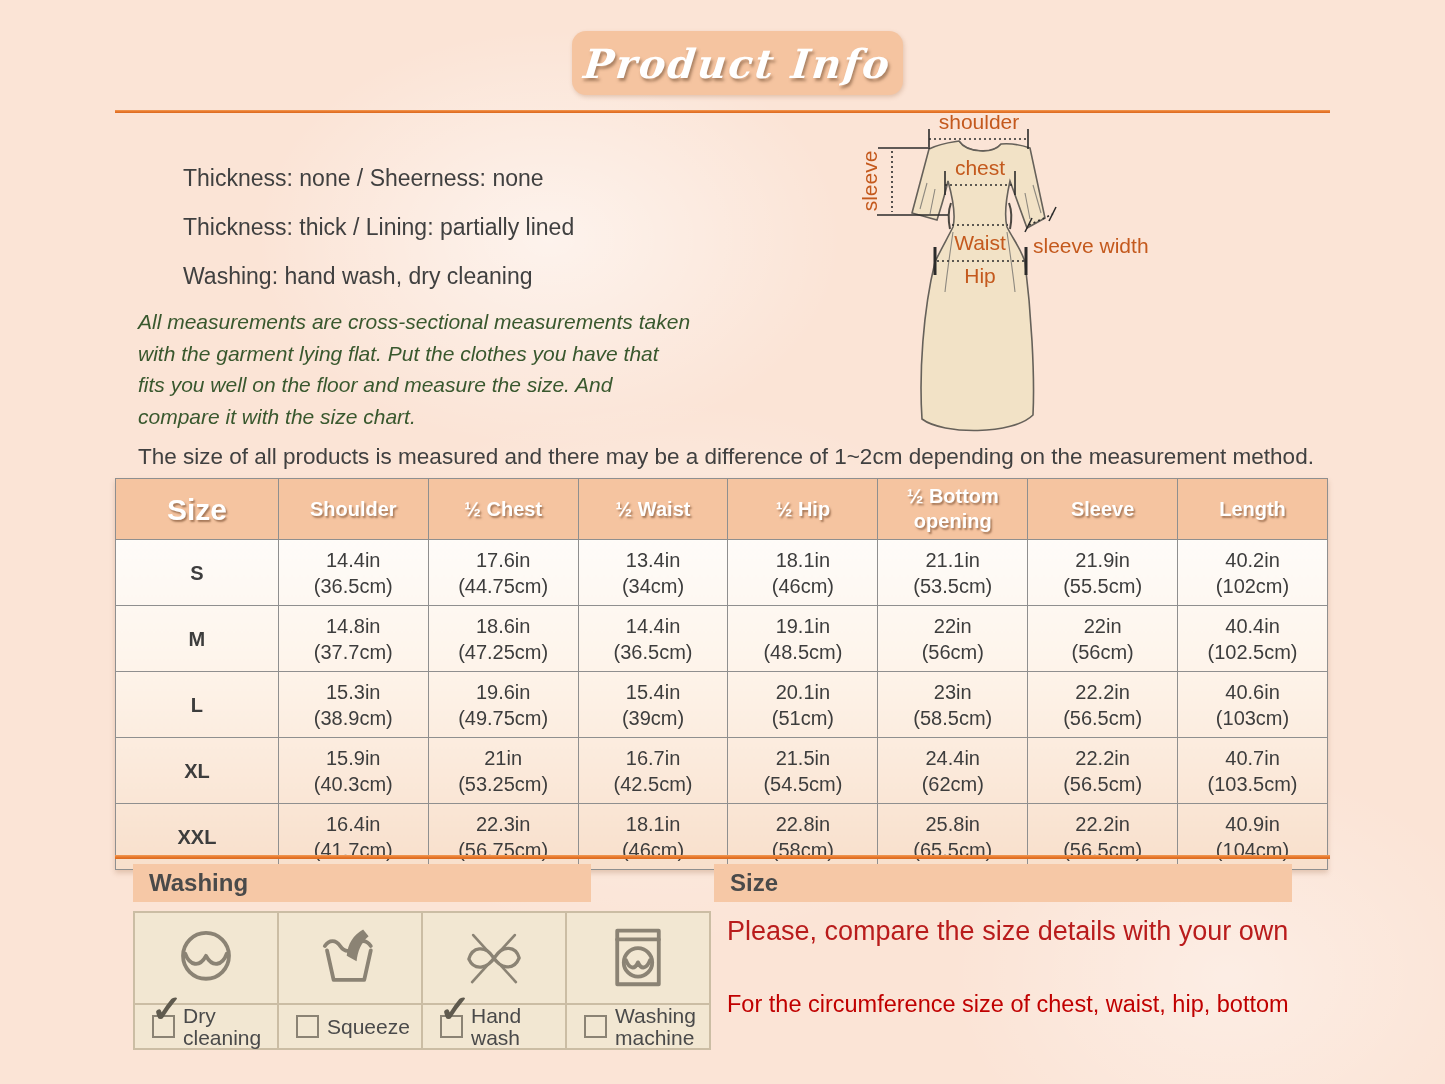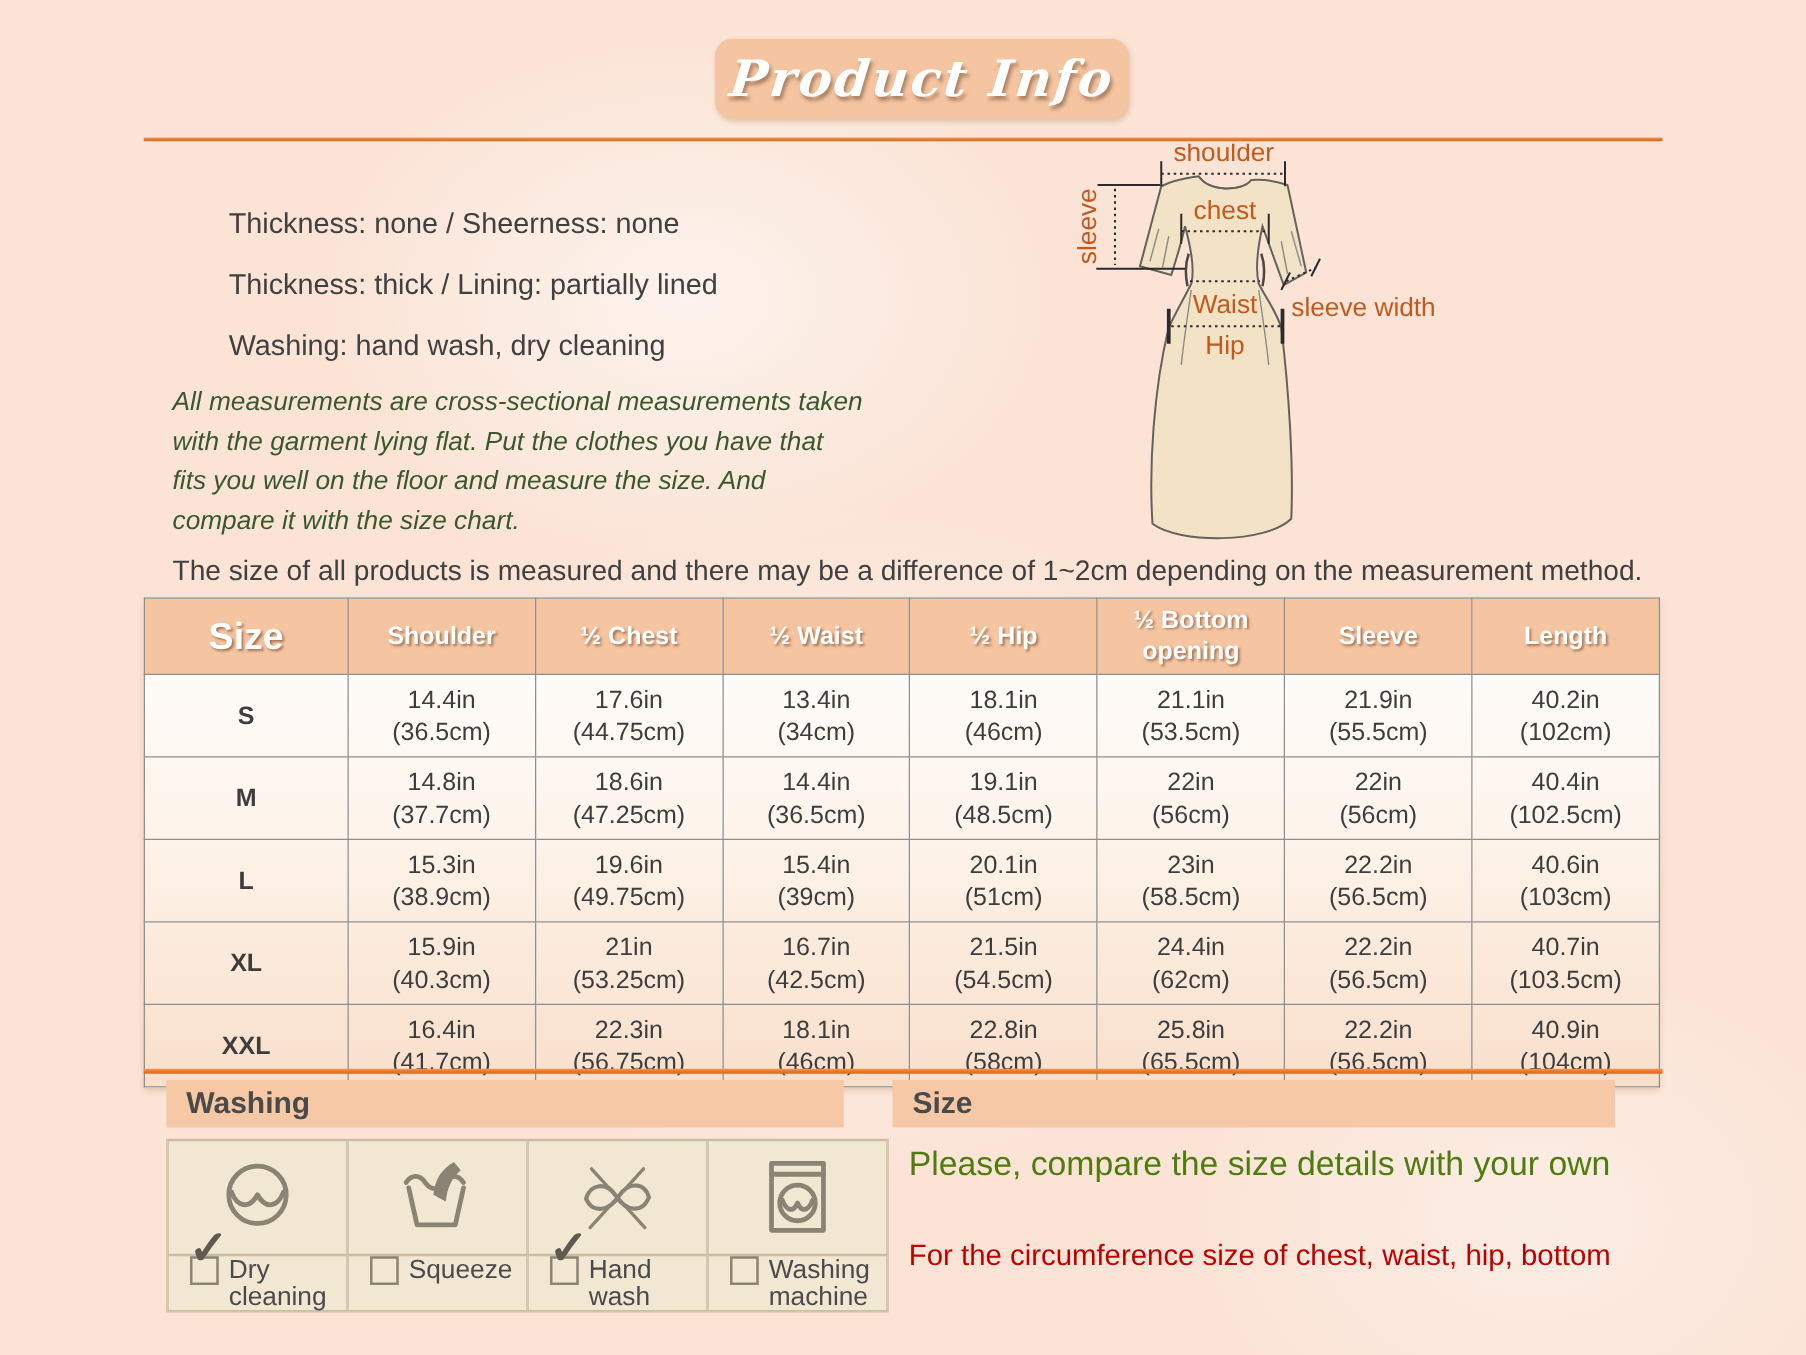--- a/index.html
+++ b/index.html
@@ -46,35 +46,35 @@
     box-shadow:0 3px 5px rgba(150,90,50,.25);}
   th,td{border:1px solid #8f8f8f;}
   thead th{background:#f5c4a0;color:#ffffff;font-size:20px;font-weight:bold;
     height:60px;text-shadow:1.5px 1.5px 2px rgba(130,85,55,.7);line-height:25px;padding:0 4px;}
   th.size-head{font-size:30px;}
   tbody td{height:61px;text-align:center;font-size:20px;color:#3d3d3d;line-height:26px;padding:2px 0;}
   td.size-col{font-weight:bold;}
   
   .band{height:38px;background:#f6c8a6;display:flex;align-items:center;
     font-size:24px;font-weight:bold;color:#4a4a4a;padding-left:16px;box-sizing:border-box;}
-  .wash-band{left:133px;top:864px;width:542px;align-items:center;}
+  .wash-band{left:133px;top:864px;width:458px;align-items:center;}
   .size-band{left:714px;top:864px;width:578px;}
   
   .wash-grid{left:133px;top:911px;width:576px;display:grid;
     grid-template-columns:repeat(4,1fr);grid-template-rows:92px 45px;
     background:#f2e7d2;border:1px solid #cbbda4;}
   .wash-cell{border:1px solid #cbbda4;display:flex;align-items:center;justify-content:center;}
-  .wash-label-cell{border:1px solid #cbbda4;display:flex;gap:8px;
+  .wash-label-cell{border:1px solid #cbbda4;display:flex;align-items:center;gap:8px;
     padding-left:17px;font-size:21px;color:#4a4a4a;line-height:22px;box-sizing:border-box;}
   .wash-check{width:19px;height:19px;border:2px solid #8b8374;flex:0 0 auto;position:relative;background:transparent;}
   .wash-check.checked::after{content:"✓";position:absolute;left:-3px;top:-19px;
     font-size:38px;color:#5f5a4e;font-weight:bold;}
   .wicon{stroke:#8b8374;fill:none;stroke-width:3.5;stroke-linecap:round;stroke-linejoin:round;}
   
-  .size-orange{left:727px;top:912px;font-size:27px;color:#4d7c0f;}
+  .size-orange{left:727px;top:912px;font-size:27px;color:#b91c1c;}
   .size-orange div{line-height:38px;white-space:nowrap;}
   .size-red{left:727px;top:989px;font-size:23.5px;color:#c00000;}
   .size-red div{line-height:30px;white-space:nowrap;}
 </style>
 </head>
 <body>
 
 <div class="abs banner">
   <span class="banner-text">Product Info</span>
 </div>

